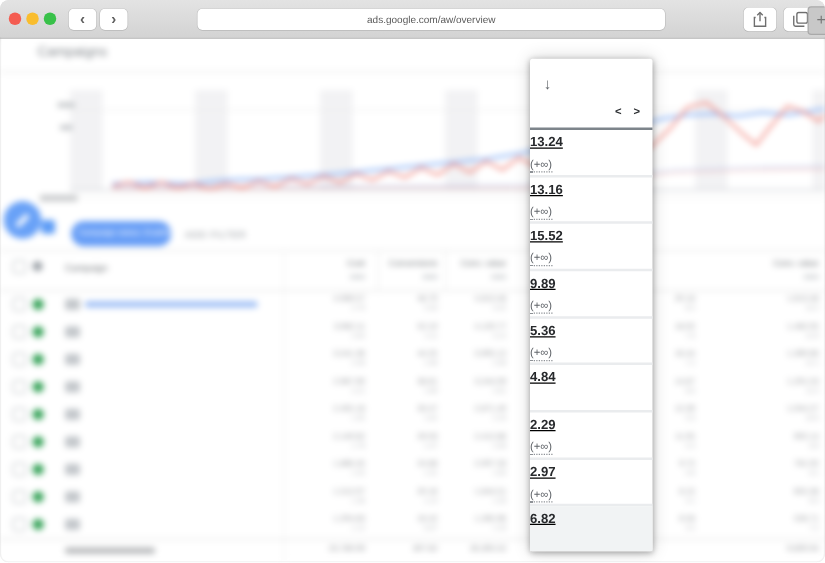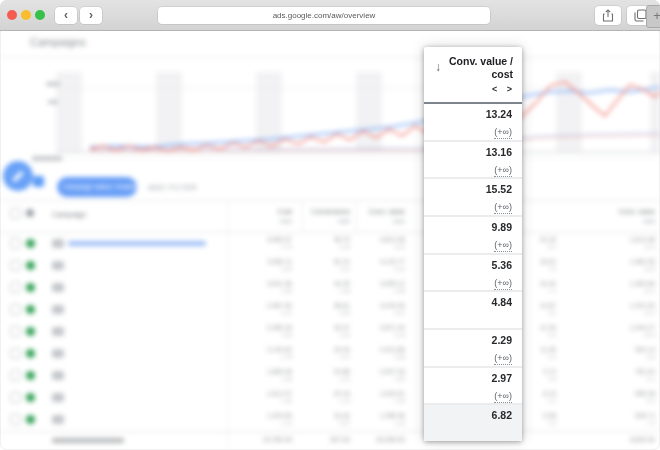--- a/index.html
+++ b/index.html
@@ -6,21 +6,21 @@
   body{width:660px;height:450px;font-family:"Liberation Sans",sans-serif;}
   .window{position:relative;width:660px;height:450px;background:#fff;border-radius:7px;overflow:hidden;
           box-shadow:inset 0 0 0 1px #dedede;}
   
   .chrome{position:absolute;left:0;top:0;right:0;height:30px;z-index:6;
           background:linear-gradient(#e3e3e3,#d3d3d3);border-bottom:1px solid #b4b4b4;}
   .light{position:absolute;top:10px;width:10px;height:10px;border-radius:50%;}
   .navbtn{position:absolute;top:7px;width:22px;height:17px;background:#fff;border-radius:4px;
           box-shadow:0 0 0 .5px rgba(0,0,0,.14);color:#5f5f5f;font-size:12px;line-height:16px;
           text-align:center;font-weight:bold;cursor:default;}
-  .urlbar{position:absolute;left:158px;top:7px;width:332px;height:17px;background:#fff;border-radius:4px;
+  .urlbar{position:absolute;left:158px;top:7px;width:374px;height:17px;background:#fff;border-radius:4px;
           box-shadow:0 0 0 .5px rgba(0,0,0,.14);font-size:8px;color:#5a5a5a;text-align:center;line-height:17px;}
   .chromebtn{position:absolute;top:6px;width:26px;height:19px;background:#fff;border-radius:4px;
           box-shadow:0 0 0 .5px rgba(0,0,0,.14);}
   .chromebtn svg{display:block;margin:3px auto 0;}
   .plustab{position:absolute;left:646px;top:5px;width:20px;height:21px;background:#c8c8c8;
           border:1px solid #a9a9a9;border-radius:3px;color:#777;font-size:13px;line-height:19px;text-align:center;}
   
   .page{position:absolute;left:0;top:30px;width:660px;height:420px;background:#fff;filter:blur(2.4px);}
   .page-title{position:absolute;left:30px;top:6px;font-size:11px;color:#82878c;}
   .hr{position:absolute;left:0;right:0;height:1px;background:#e7e7e7;}
@@ -53,21 +53,21 @@
   
   .focused{position:absolute;left:424px;top:47px;width:98px;height:394px;background:#fff;z-index:5;
            border-radius:2px;display:flex;flex-direction:column;
            box-shadow:0 1px 5px rgba(0,0,0,.32),0 0 14px rgba(0,0,0,.16);}
   .fc-head{position:relative;height:57px;flex:none;border-bottom:2px solid #7d848b;box-sizing:border-box;}
   .fc-sort{position:absolute;left:11px;top:13px;font-size:12px;color:#5f6368;}
   .fc-title{position:absolute;right:9px;top:8px;text-align:right;font-size:10.5px;font-weight:bold;color:#202124;line-height:12.5px;}
   .fc-nav{position:absolute;right:10px;top:37px;font-size:9px;font-weight:bold;color:#2b2e31;}
   .fc-nav span{margin-left:7px;}
   .fc-rows{flex:1;display:flex;flex-direction:column;}
-  .fc-row{flex:1;text-align:right;padding:4px 10px 0 0;border-bottom:2px solid #eaecee;box-sizing:border-box;}
+  .fc-row{flex:1;text-align:left;padding:4px 10px 0 0;border-bottom:2px solid #eaecee;box-sizing:border-box;text-decoration:underline;}
   .fc-row:last-child{border-bottom:none;}
   .fc-total{background:#f1f3f4;}
   .fc-val{font-size:10.5px;font-weight:bold;color:#27292c;line-height:13px;}
   .fc-sub span{display:inline-block;font-size:9px;color:#5f6368;border-bottom:1px dotted #8d9196;line-height:11px;margin-top:1px;}
 </style>
 </head>
 <body>
 
 <div class="window">
 
@@ -298,24 +298,20 @@
       <span class="tnum" style="left:212px;">23,780.09</span>
       <span class="tnum" style="left:270px;">307.62</span>
       <span class="tnum" style="left:325px;">26,305.52</span>
       <span class="tnum" style="left:575px;">9,600.94</span>
     </div>
   </div>
 
   <div class="focused">
     <div class="fc-head">
       <span class="fc-sort">↓</span>
-      <div class="fc-title">
-        <div>Conv. value /</div>
-        <div>cost</div>
-      </div>
       <div class="fc-nav">
         <span>&lt;</span>
         <span>&gt;</span>
       </div>
     </div>
     <div class="fc-rows" id="fc-rows">
         <div class="fc-row">
           <div class="fc-val">13.24</div>
           <div class="fc-sub"><span>(+∞)</span></div>
         </div>

